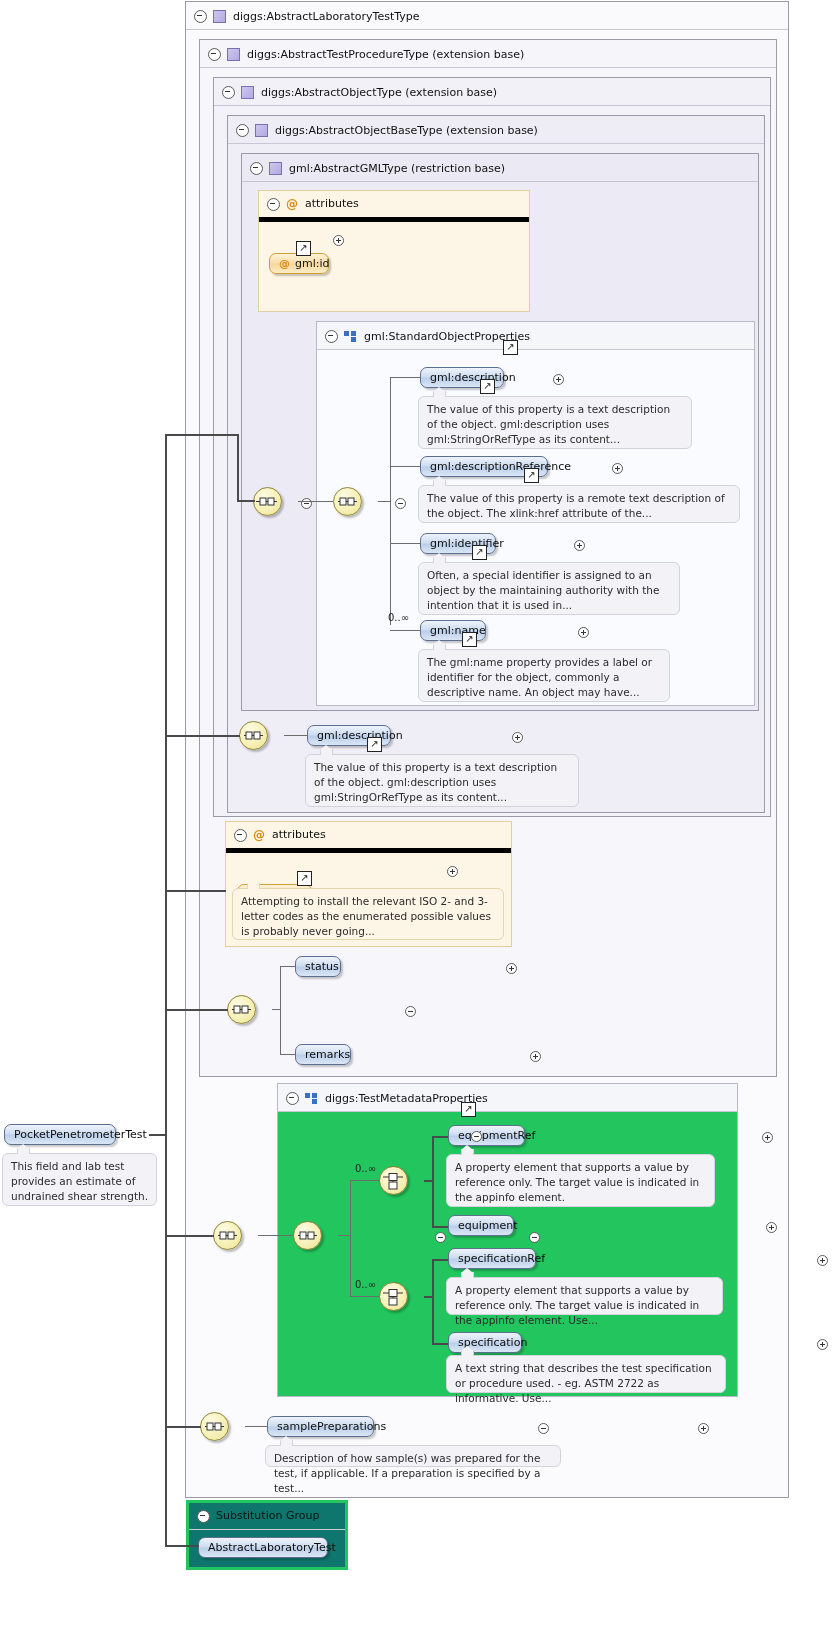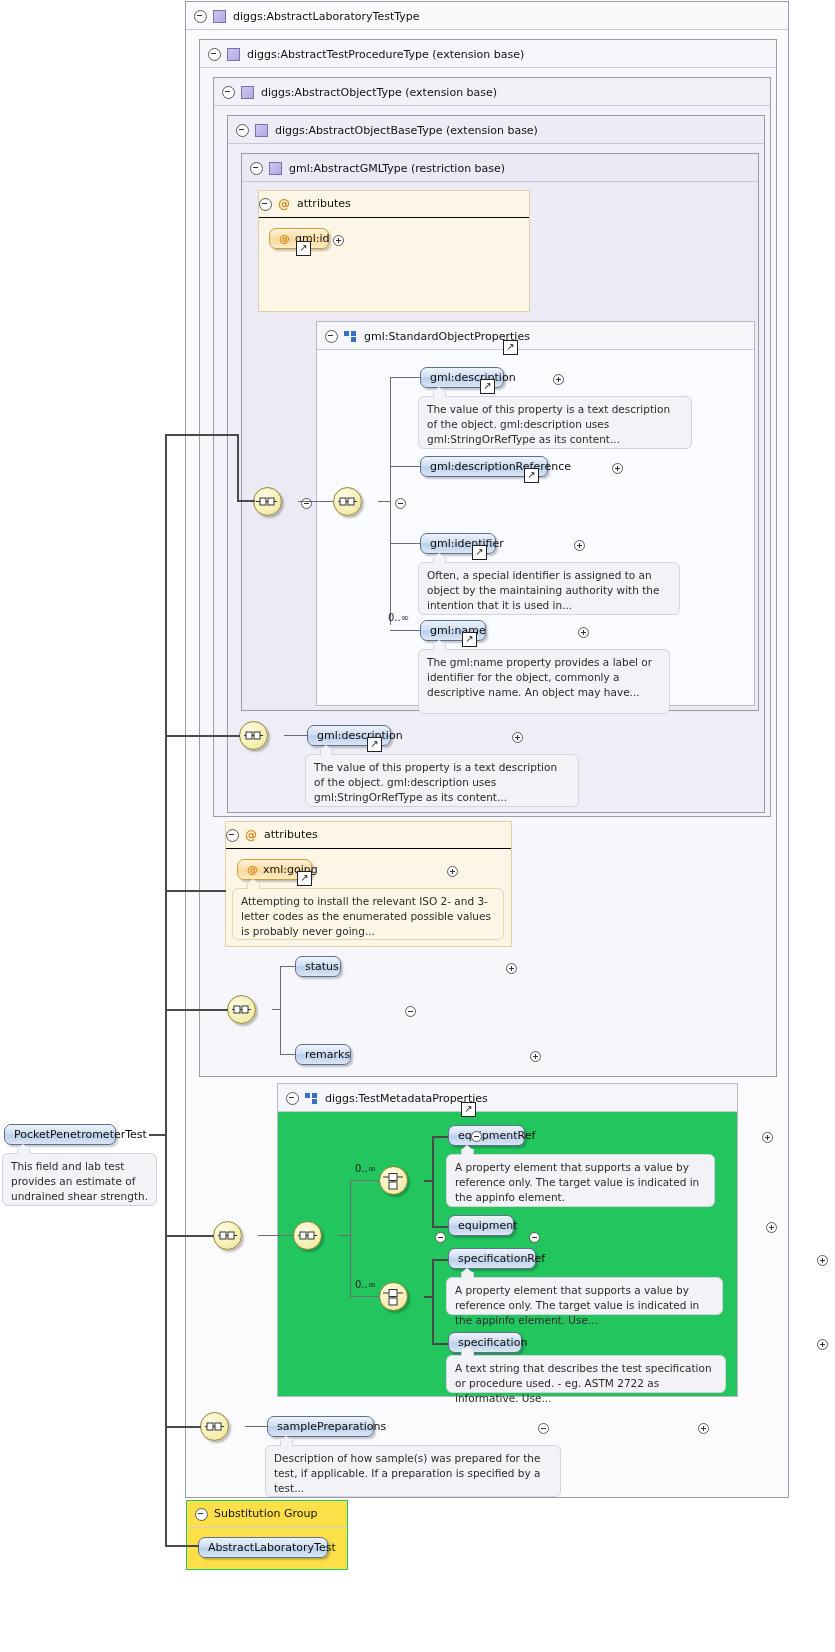--- a/index.html
+++ b/index.html
@@ -68,36 +68,37 @@
   .mgicon i.b{left:7px;top:0;width:5px;height:5px;}
   .mgicon i.c{left:7px;top:6px;width:5px;height:5px;}
   
   .aticon{color:#d98a18;font-weight:bold;font-size:12px;vertical-align:middle;margin:0 7px 0 0;}
 
   
   .attrbox{
     position:absolute;box-sizing:border-box;
     border:1px solid #e0cfa4;background:#fdf6e6;
   }
-  .attrbox .ahdr{height:26px;line-height:26px;border-bottom:1px solid #000000;white-space:nowrap;}
+  .attrbox .ahdr{height:26px;line-height:26px;padding-left:8px;border-bottom:5px solid #000000;white-space:nowrap;}
 
   
   .node{
     position:absolute;box-sizing:border-box;
     height:21px;line-height:19px;
     border:1px solid #5c6f90;border-radius:7px;
     background:linear-gradient(180deg,#eef3fb 0%,#cddcf0 48%,#b9cee9 52%,#dbe6f6 100%);
     padding:0 9px;white-space:nowrap;font-size:11px;color:#0d0d0d;
     box-shadow:2px 2px 2px rgba(0,0,0,.22);
     text-align:center;
   }
   .node.attrnode{
     border:1px solid #cf9e36;
     background:linear-gradient(180deg,#fdf2d8 0%,#f8dea9 48%,#f6d89c 52%,#fbecc7 100%);
     color:#141414;
+    margin-top:25px;
   }
   .node.attrnode .at{color:#d98a18;font-weight:bold;margin-right:5px;}
 
   
   .gobadge{
     position:absolute;width:13px;height:13px;border:1px solid #222;background:#fff;
     font-size:9px;line-height:12px;text-align:center;color:#111;
   }
   .gobadge::after{content:"\2197";font-size:10px;}
 
@@ -134,21 +135,21 @@
   .ln.h{height:1px;}
   .ln.v{width:1px;}
   .ln.thick{background:#4a4a4a;}
   .ln.h.thick{height:2px;}
   .ln.v.thick{width:2px;}
 
   .occ{position:absolute;font-size:10px;color:#222;white-space:nowrap;}
 
   
   .subbox{
-    position:absolute;box-sizing:border-box;border:1px solid #22c55e;background:#fde047;
+    position:absolute;box-sizing:border-box;border:3px solid #22c55e;background:#0f766e;
   }
   .subbox .shdr{height:26px;line-height:26px;padding-left:8px;border-bottom:1px solid #cfcfd8;white-space:nowrap;}
 </style>
 </head>
 <body>
 
 <div class="canvas">
 
   
   <div class="typebox lvl1 abs" style="left:185px;top:1px;width:604px;height:1497px;">
@@ -241,40 +242,44 @@
     <span class="tip"></span>
     <span>The value of this property is a text description of the object. gml:description uses gml:StringOrRefType as its content...</span>
   </div>
 
   
   <div class="node" style="left:420px;top:456px;width:128px;">
     <span>gml:descriptionReference</span>
   </div>
   <div class="gobadge" style="left:524px;top:468px;"></div>
   <div class="toggle plus abs" style="left:554px;top:461px;"></div>
+  <div class="doc" style="left:418px;top:485px;width:322px;height:38px;">
+    <span class="tip"></span>
+    <span>The value of this property is a remote text description of the object. The xlink:href attribute of the...</span>
+  </div>
 
   
   <div class="node" style="left:420px;top:533px;width:76px;">
     <span>gml:identifier</span>
   </div>
   <div class="gobadge" style="left:472px;top:545px;"></div>
   <div class="toggle plus abs" style="left:501px;top:538px;"></div>
   <div class="doc" style="left:418px;top:562px;width:262px;height:53px;">
     <span class="tip"></span>
     <span>Often, a special identifier is assigned to an object by the maintaining authority with the intention that it is used in...</span>
   </div>
 
   
   <div class="occ" style="left:388px;top:612px;">0..∞</div>
   <div class="node" style="left:420px;top:620px;width:66px;">
     <span>gml:name</span>
   </div>
   <div class="gobadge" style="left:462px;top:632px;"></div>
   <div class="toggle plus abs" style="left:491px;top:625px;"></div>
-  <div class="doc" style="left:418px;top:649px;width:252px;height:65px;">
+  <div class="doc" style="left:418px;top:649px;width:252px;height:53px;">
     <span class="tip"></span>
     <span>The gml:name property provides a label or identifier for the object, commonly a descriptive name. An object may have...</span>
   </div>
 
   
   <div class="comp" style="left:239px;top:721px;">
     <svg width="27" height="27" viewBox="0 0 27 27">
       <line x1="4" y1="13.5" x2="23" y2="13.5" stroke="#333" stroke-width="1"></line>
       <rect x="6" y="10" width="6" height="7" fill="#fff" stroke="#333"></rect>
       <rect x="14" y="10" width="6" height="7" fill="#fff" stroke="#333"></rect>
@@ -440,21 +445,21 @@
       <rect x="14" y="10" width="6" height="7" fill="#fff" stroke="#333"></rect>
     </svg>
   </div>
   <div class="toggle abs" style="left:233px;top:1421px;"></div>
   <div class="ln h" style="left:245px;top:1426px;width:22px;"></div>
 
   <div class="node" style="left:267px;top:1416px;width:107px;">
     <span>samplePreparations</span>
   </div>
   <div class="toggle plus abs" style="left:379px;top:1421px;"></div>
-  <div class="doc" style="left:265px;top:1445px;width:296px;height:52px;">
+  <div class="doc" style="left:265px;top:1445px;width:296px;height:22px;">
     <span class="tip"></span>
     <span>Description of how sample(s) was prepared for the test, if applicable. If a preparation is specified by a test...</span>
   </div>
 
   
   <div class="subbox" style="left:186px;top:1500px;width:162px;height:70px;">
     <div class="shdr">
       <span class="toggle inline"></span><span class="tlabel">Substitution Group</span>
     </div>
   </div>

